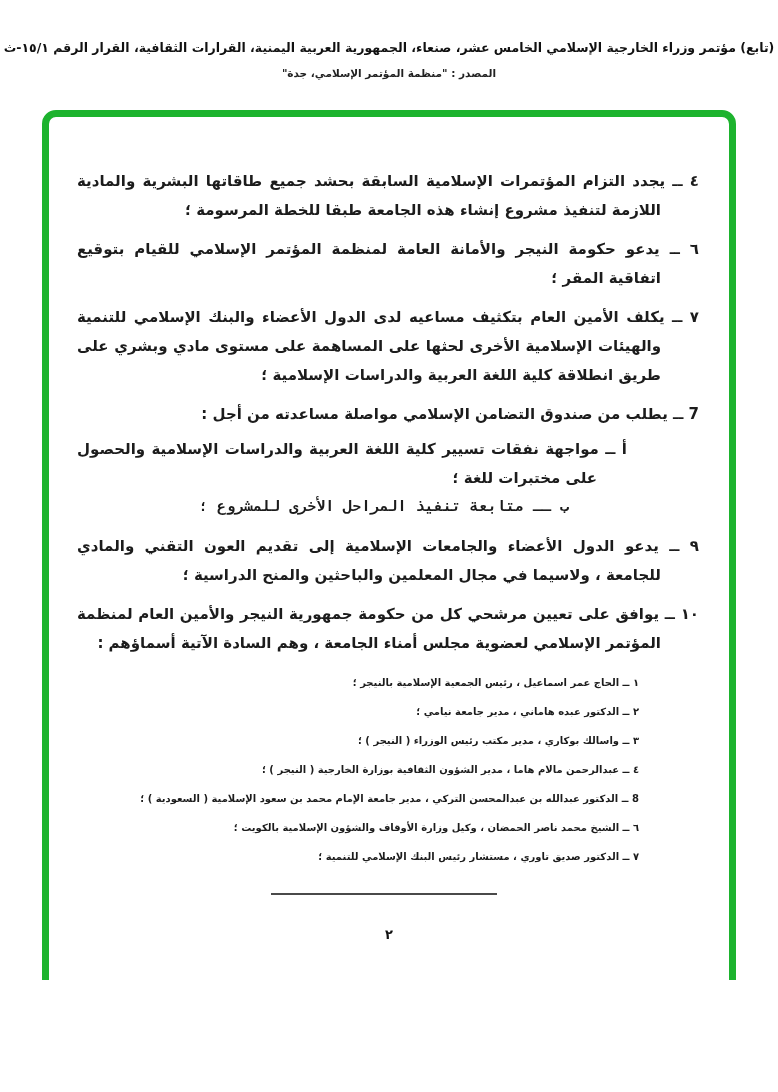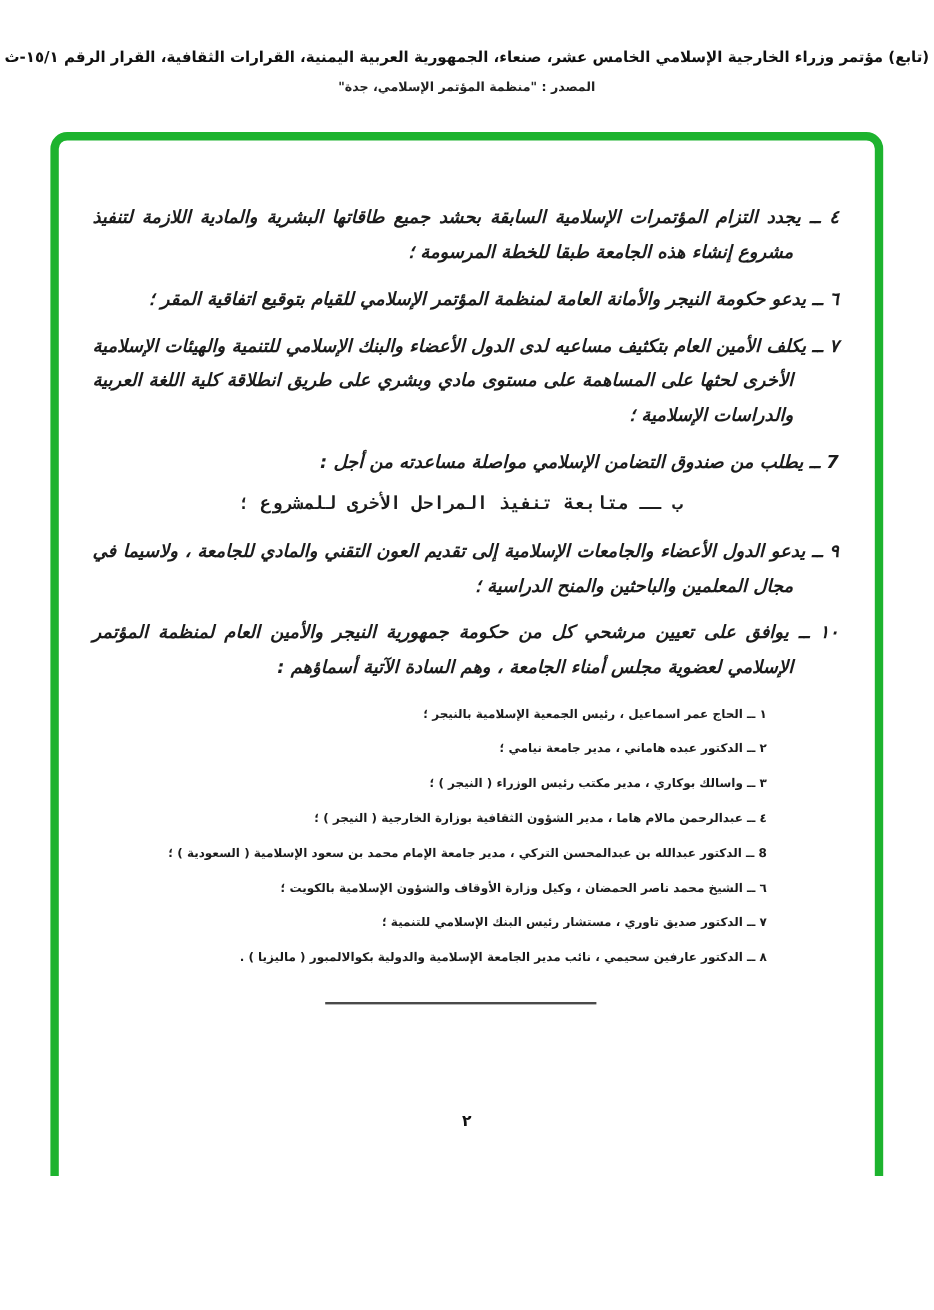--- a/index.html
+++ b/index.html
@@ -59,21 +59,20 @@
     text-align: justify;
     font-size: 15px;
     font-weight: 700;
     line-height: 29px;
     color: #1c1c1c;
   }
   p.item {
     padding-right: 38px;
     text-indent: -38px;
     margin-bottom: 10px;
-    font-style: italic;
   }
   p.item.tight { margin-bottom: 6px; }
   .subitems { margin-bottom: 10px; }
   p.sub {
     padding-right: 30px;
     text-indent: -30px;
   }
   p.sub-a { margin-right: 72px; }
   p.sub-b { margin-right: 130px; font-family: Liberation Mono, monospace; }
   .members {
@@ -117,35 +116,35 @@
 
   <div class="highlight-box" style="border-color: rgb(29, 179, 46);">
     <div class="content">
 
       <p class="item">٤ ــ يجدد التزام المؤتمرات الإسلامية السابقة بحشد جميع طاقاتها البشرية والمادية اللازمة لتنفيذ مشروع إنشاء هذه الجامعة طبقا للخطة المرسومة ؛</p>
       <p class="item">٦ ــ يدعو حكومة النيجر والأمانة العامة لمنظمة المؤتمر الإسلامي للقيام بتوقيع اتفاقية المقر ؛</p>
       <p class="item">٧ ــ يكلف الأمين العام بتكثيف مساعيه لدى الدول الأعضاء والبنك الإسلامي للتنمية والهيئات الإسلامية الأخرى لحثها على المساهمة على مستوى مادي وبشري على طريق انطلاقة كلية اللغة العربية والدراسات الإسلامية ؛</p>
       <p class="item tight">7 ــ يطلب من صندوق التضامن الإسلامي مواصلة مساعدته من أجل :</p>
 
       <div class="subitems">
+        <p class="sub sub-a">أ ــ مواجهة نفقات تسيير كلية اللغة العربية والدراسات الإسلامية والحصول على مختبرات للغة ؛</p>
         <p class="sub sub-b">ب ــ متابعة تنفيذ المراحل الأخرى للمشروع ؛</p>
       </div>
 
       <p class="item">٩ ــ يدعو الدول الأعضاء والجامعات الإسلامية إلى تقديم العون التقني والمادي للجامعة ، ولاسيما في مجال المعلمين والباحثين والمنح الدراسية ؛</p>
       <p class="item">١٠ ــ يوافق على تعيين مرشحي كل من حكومة جمهورية النيجر والأمين العام لمنظمة المؤتمر الإسلامي لعضوية مجلس أمناء الجامعة ، وهم السادة الآتية أسماؤهم :</p>
 
       <div class="members">
         <p class="member">١ ــ الحاج عمر اسماعيل ، رئيس الجمعية الإسلامية بالنيجر ؛</p>
         <p class="member">٢ ــ الدكتور عبده هاماني ، مدير جامعة نيامي ؛</p>
         <p class="member">٣ ــ واسالك بوكاري ، مدير مكتب رئيس الوزراء ( النيجر ) ؛</p>
         <p class="member">٤ ــ عبدالرحمن مالام هاما ، مدير الشؤون الثقافية بوزارة الخارجية ( النيجر ) ؛</p>
         <p class="member">8 ــ الدكتور عبدالله بن عبدالمحسن التركي ، مدير جامعة الإمام محمد بن سعود الإسلامية ( السعودية ) ؛</p>
         <p class="member">٦ ــ الشيخ محمد ناصر الحمضان ، وكيل وزارة الأوقاف والشؤون الإسلامية بالكويت ؛</p>
         <p class="member">٧ ــ الدكتور صديق تاوري ، مستشار رئيس البنك الإسلامي للتنمية ؛</p>
-        <p class="member">٨ ــ الدكتور عارفين سحيمي ، نائب مدير الجامعة الإسلامية والدولية بكوالالمبور ( ماليزيا ) .</p>
       </div>
 
       <div class="end-rule"></div>
 
     </div>
   </div>
 
   <div class="page-number">٢</div>
 
 </div>

